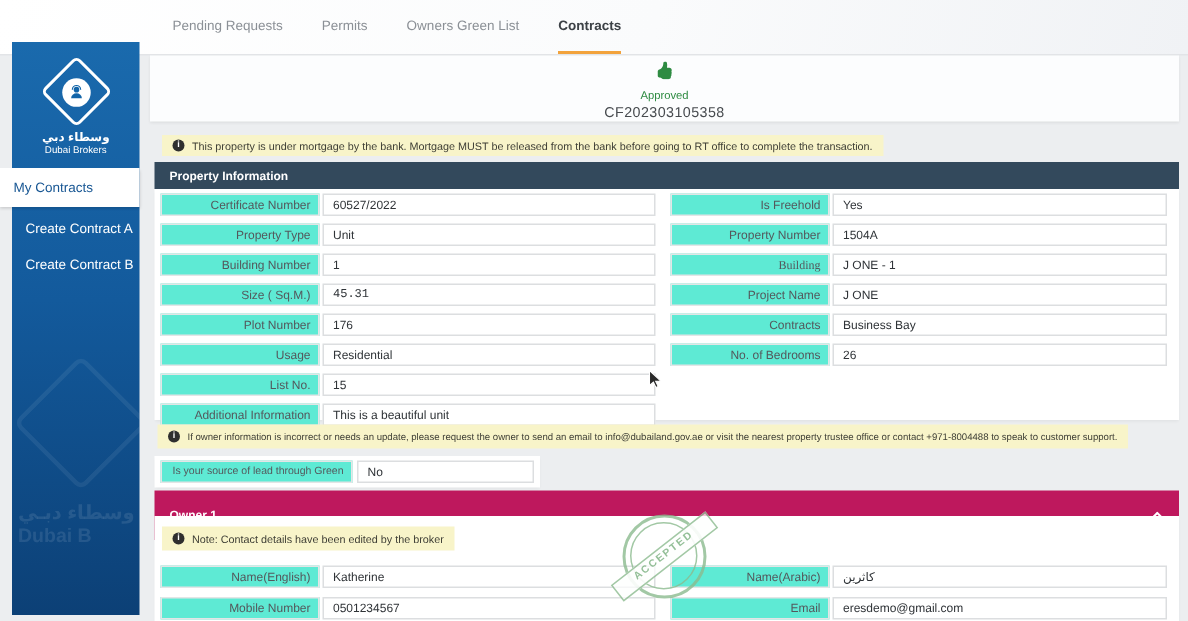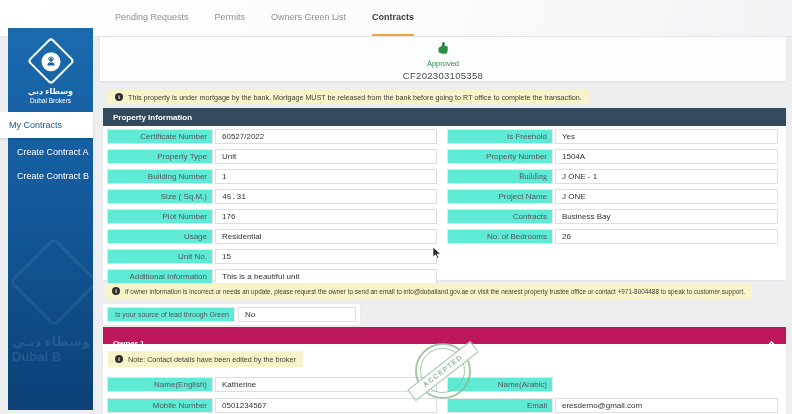--- a/index.html
+++ b/index.html
@@ -125,21 +125,21 @@
   <div class="label-box ll" style="top:149px;">Property Type</div>
   <div class="value-box lv" style="top:149px;">Unit</div>
   <div class="label-box ll" style="top:169px;">Building Number</div>
   <div class="value-box lv" style="top:169px;">1</div>
   <div class="label-box ll" style="top:189px;">Size ( Sq.M.)</div>
   <div class="value-box lv" style="top:189px;font-family:Liberation Mono, monospace;">45.31</div>
   <div class="label-box ll" style="top:209px;">Plot Number</div>
   <div class="value-box lv" style="top:209px;">176</div>
   <div class="label-box ll" style="top:229px;">Usage</div>
   <div class="value-box lv" style="top:229px;">Residential</div>
-  <div class="label-box ll" style="top:249px;">Unit No.</div>
+  <div class="label-box ll" style="top:249px;">List No.</div>
   <div class="value-box lv" style="top:249px;">15</div>
   <div class="label-box ll" style="top:269px;">Additional Information</div>
   <div class="value-box lv" style="top:269px;">This is a beautiful unit</div>
 
   <div class="label-box rl" style="top:129px;">Is Freehold</div>
   <div class="value-box rv" style="top:129px;">Yes</div>
   <div class="label-box rl" style="top:149px;">Property Number</div>
   <div class="value-box rv" style="top:149px;">1504A</div>
   <div class="label-box rl" style="top:169px;font-family:Liberation Serif, serif;">Building</div>
   <div class="value-box rv" style="top:169px;">J ONE - 1</div>
@@ -170,20 +170,21 @@
   <div class="panel" style="left:103px;top:344px;width:683px;height:70px;"></div>
 
   <div class="notice" style="left:108px;top:351px;height:16px;font-size:7.2px;z-index:2;">
     <span class="info-dot">i</span>
     <span>Note: Contact details have been edited by the broker</span>
   </div>
 
   <div class="label-box ll" style="top:377px;z-index:2;">Name(English)</div>
   <div class="value-box lv" style="top:377px;z-index:2;">Katherine</div>
   <div class="label-box rl" style="top:377px;z-index:2;">Name(Arabic)</div>
+  <div class="value-box rv" style="top:377px;z-index:2;">كاثرين</div>
   <div class="label-box ll" style="top:398px;z-index:2;">Mobile Number</div>
   <div class="value-box lv" style="top:398px;z-index:2;">0501234567</div>
   <div class="label-box rl" style="top:398px;z-index:2;">Email</div>
   <div class="value-box rv" style="top:398px;z-index:2;">eresdemo@gmail.com</div>
 
   <div class="stamp">
     <div class="c1"></div>
     <div class="c2"></div>
     <div class="ribbon">ACCEPTED</div>
   </div>

